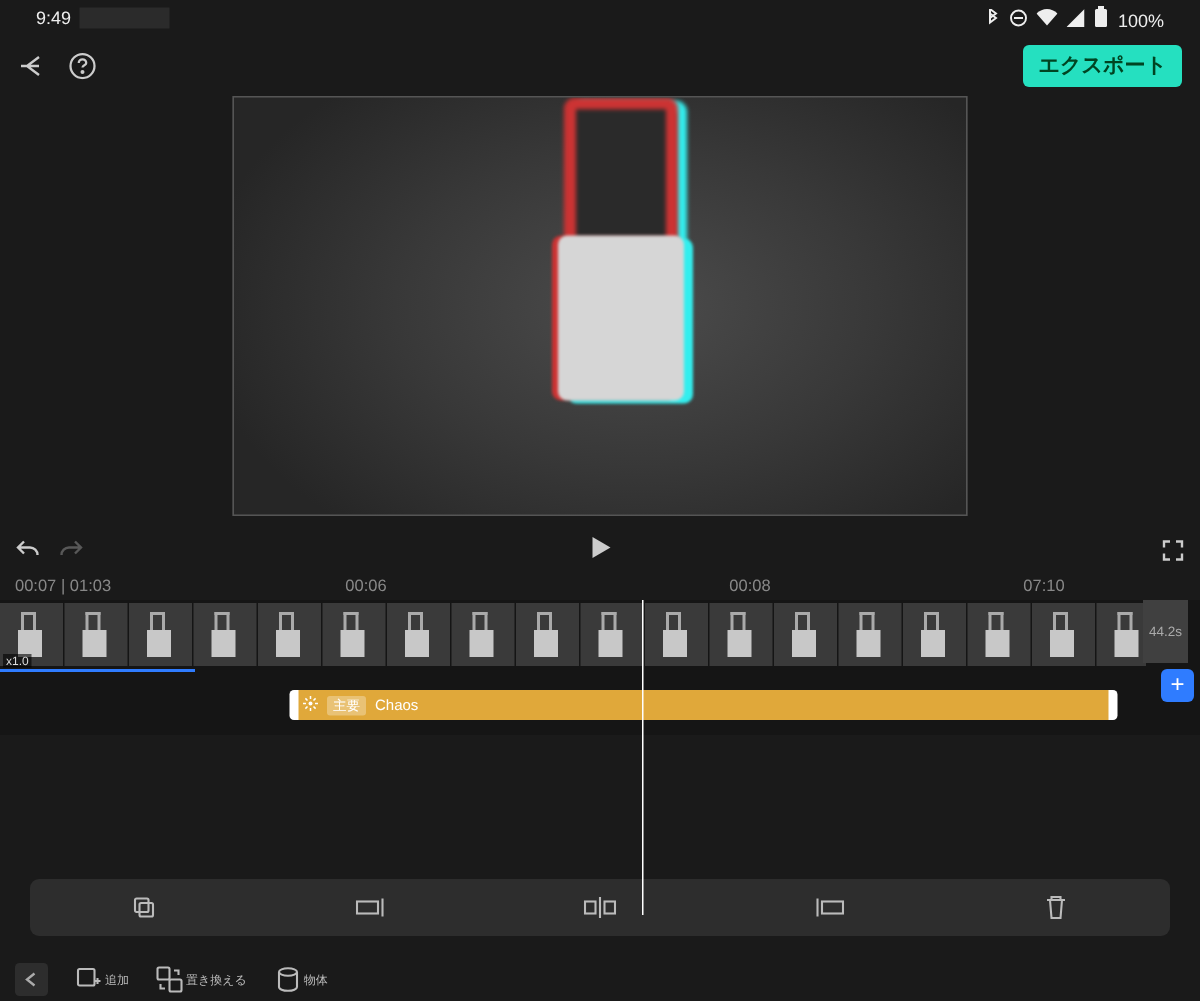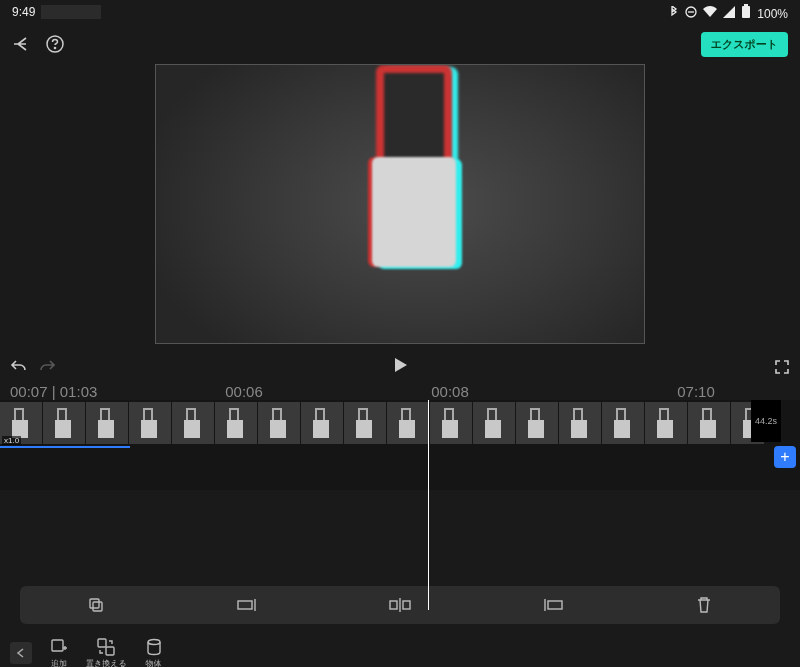--- a/index.html
+++ b/index.html
@@ -1,55 +1,55 @@
 <!DOCTYPE html>
 <html><head>
 <meta charset="utf-8">
 <style>
   * { box-sizing: border-box; margin: 0; padding: 0; }
   html, body { width: 800px; height: 667px; background: #1a1a1a; font-family: -apple-system, "Helvetica Neue", Arial, sans-serif; color: #ddd; overflow: hidden; }
 
   
-  .status-bar { height: 24px; display: flex; align-items: center; padding: 0 12px; font-size: 12px; color: #eee; }
+  .status-bar { height: 24px; display: flex; align-items: center; padding: 0 24px; font-size: 12px; color: #eee; }
   .status-right { margin-left: auto; display: flex; align-items: flex-end; gap: 6px; }
   .obscured { width: 60px; height: 14px; background: #2b2b2b; margin-left: 6px; }
 
   
   .top-bar { height: 40px; display: flex; align-items: center; padding: 0 12px; }
   .top-left { display: flex; align-items: center; gap: 14px; }
   .icon-btn { color: #ccc; cursor: pointer; display: inline-flex; align-items: center; justify-content: center; }
-  .export-btn { margin-left: auto; background: #25e0c0; color: #042; border: none; border-radius: 4px; padding: 5px 10px; font-size: 11px; font-weight: 600; cursor: pointer; }
+  .export-btn { margin-left: auto; background: #25e0c0; color: #042; border: none; border-radius: 4px; padding: 5px 10px; font-size: 14px; font-weight: 600; cursor: pointer; }
 
   
   .preview-wrap { display: flex; justify-content: center; padding: 0 0 8px 0; }
   .preview { width: 490px; height: 280px; background: #3a3a3a; border: 1px solid #555; position: relative; overflow: hidden; }
   .preview-grad { position: absolute; inset: 0; background: radial-gradient(ellipse 60% 70% at 55% 50%, #4c4c4c 0%, #383838 55%, #262626 100%); }
   .clip-obj { position: absolute; left: 220px; top: 0; width: 76px; height: 210px; }
   .cup-outer { position: absolute; top: 0; left: 0; width: 76px; height: 100px; border: 8px solid #c33; border-bottom: none; border-radius: 8px 8px 0 0; background: #2a2a2a; filter: blur(1.5px); }
   .cup-outer.cy { border-color: #3ee; transform: translate(6px, 2px); }
   .cup-body { position: absolute; top: 92px; left: -4px; width: 84px; height: 110px; background: #d6d6d6; border-radius: 6px; box-shadow: -4px 0 0 #c33, 6px 2px 0 #3ee; filter: blur(1.2px); }
 
   
   .transport { height: 30px; display: flex; align-items: center; padding: 0 10px; position: relative; }
   .undo-redo { display: flex; gap: 10px; }
   .play-btn { position: absolute; left: 50%; transform: translateX(-50%); color: #ccc; cursor: pointer; }
   .fullscreen-btn { margin-left: auto; }
 
   
-  .ruler { height: 18px; display: flex; align-items: center; padding: 0 10px; font-size: 15px; color: #888; position: relative; }
+  .ruler { height: 18px; display: flex; align-items: center; padding: 0 10px; font-size: 11px; color: #888; position: relative; }
   .ruler-cur { position: absolute; left: 10px; }
   .ruler-label { position: absolute; transform: translateX(-50%); }
 
   
   .timeline { position: relative; height: 90px; background: #151515; }
   .thumbs { position: absolute; top: 2px; left: 0; right: 36px; height: 42px; display: flex; gap: 1px; overflow: hidden; }
   .thumb { flex: 0 0 42px; height: 42px; background: #3a3a3a; position: relative; }
   .thumb .mini { position: absolute; left: 14px; top: 6px; width: 10px; height: 14px; border: 2px solid #aaa; border-bottom: none; }
   .thumb .mini2 { position: absolute; left: 12px; top: 18px; width: 16px; height: 18px; background: #c8c8c8; }
-  .dur-badge { position: absolute; right: 19px; top: 0; width: 30px; height: 42px; display: flex; align-items: center; justify-content: center; font-size: 9px; color: #aaa; background: #000000; }
+  .dur-badge { position: absolute; right: 8px; top: 0; width: 30px; height: 42px; display: flex; align-items: center; justify-content: center; font-size: 9px; color: #aaa; background: #404040; }
   .add-btn { position: absolute; right: 4px; top: 46px; width: 22px; height: 22px; background: #2f7cff; border-radius: 4px; display: flex; align-items: center; justify-content: center; color: #fff; font-size: 16px; cursor: pointer; }
   .speed-badge { position: absolute; left: 2px; top: 36px; font-size: 8px; color: #ddd; background: rgba(0,0,0,.6); padding: 0 2px; }
   .blue-bar { position: absolute; top: 46px; left: 0; width: 130px; height: 2px; background: #2f7cff; }
 
   .effect-track { position: absolute; top: 60px; left: 196px; right: 58px; height: 20px; background: #e0a83a; border-radius: 3px; display: flex; align-items: center; padding: 0 6px; gap: 6px; font-size: 10px; color: #fff; }
   .effect-track .handle { position: absolute; top: 0; bottom: 0; width: 6px; background: #fff; }
   .effect-track .handle.l { left: -3px; border-radius: 3px 0 0 3px; }
   .effect-track .handle.r { right: -3px; border-radius: 0 3px 3px 0; }
   .effect-badge { background: rgba(255,255,255,.3); border-radius: 2px; padding: 0 4px; font-size: 9px; }
 
@@ -58,21 +58,21 @@
   
   .gap { height: 96px; background: #1a1a1a; }
 
   
   .edit-bar { height: 38px; margin: 0 20px; background: #2d2d2d; border-radius: 6px; display: flex; }
   .edit-cell { flex: 1; display: flex; align-items: center; justify-content: center; color: #bbb; cursor: pointer; }
 
   
   .bottom-bar { height: 46px; display: flex; align-items: center; padding: 0 10px; gap: 18px; margin-top: 6px; }
   .chev { width: 22px; height: 22px; background: #2d2d2d; border-radius: 3px; display: flex; align-items: center; justify-content: center; color: #aaa; cursor: pointer; }
-  .btool { display: flex; flex-direction: column; align-items: center; gap: 2px; color: #bbb; font-size: 8px; cursor: pointer; }
+  .btool { display: flex; flex-direction: row; align-items: center; gap: 2px; color: #bbb; font-size: 8px; cursor: pointer; }
   .btool svg { width: 18px; height: 18px; }
 </style>
 </head>
 <body>
 
 <div class="status-bar">
   <span>9:49</span>
   <div class="obscured"></div>
   <div class="status-right">
     <span>
@@ -156,21 +156,21 @@
   <span class="icon-btn fullscreen-btn">
     <svg width="16" height="16" viewBox="0 0 16 16" fill="none" stroke="#ccc" stroke-width="1.6">
         <path d="M2 6V2h4M14 6V2h-4M2 10v4h4M14 10v4h-4"></path>
       </svg>
   </span>
 </div>
 
 <div class="ruler">
   <span class="ruler-cur"><span>00:07</span> | <span>01:03</span></span>
   <span class="ruler-label" style="left:244px">00:06</span>
-  <span class="ruler-label" style="left:450px">00:08</span>
+  <span class="ruler-label" style="left:500px">00:08</span>
   <span class="ruler-label" style="left:696px">07:10</span>
 </div>
 
 <div class="timeline">
   <div class="thumbs">
 
     <div class="thumb">
         <div class="mini"></div>
         <div class="mini2"></div>
       </div>
@@ -241,20 +241,32 @@
     <div class="thumb">
         <div class="mini"></div>
         <div class="mini2"></div>
       </div>
   </div>
   <div class="speed-badge">x1.0</div>
   <div class="blue-bar"></div>
   <div class="dur-badge">44.2s</div>
   <div class="add-btn">+</div>
 
+  <div class="effect-track">
+    <div class="handle l"></div>
+    <span>
+      <svg width="10" height="10" viewBox="0 0 10 10" fill="#fff">
+          <circle cx="5" cy="5" r="1.3"></circle>
+          <path d="M5 0v2M5 8v2M0 5h2M8 5h2M1.6 1.6l1.4 1.4M7 7l1.4 1.4M8.4 1.6L7 3M3 7l-1.4 1.4" stroke="#fff" stroke-width="1"></path>
+        </svg>
+    </span>
+    <span class="effect-badge">主要</span>
+    <span>Chaos</span>
+    <div class="handle r"></div>
+  </div>
 
   <div class="playhead"></div>
 </div>
 
 <div class="gap"></div>
 
 <div class="edit-bar">
   <div class="edit-cell">
     <svg width="18" height="18" viewBox="0 0 18 18" fill="none" stroke="#bbb" stroke-width="1.4">
         <rect x="3" y="3" width="9" height="9" rx="1"></rect>

